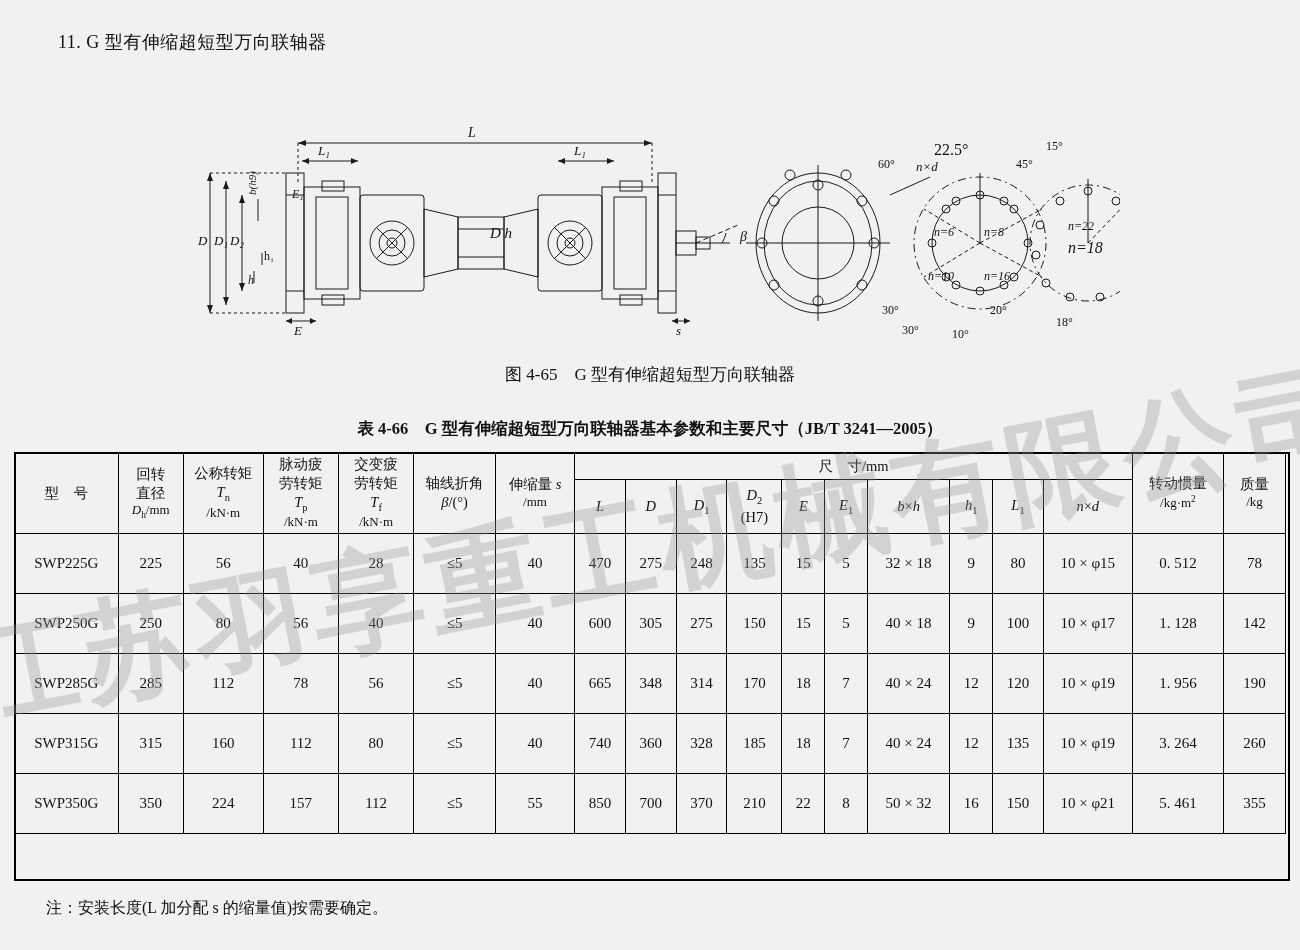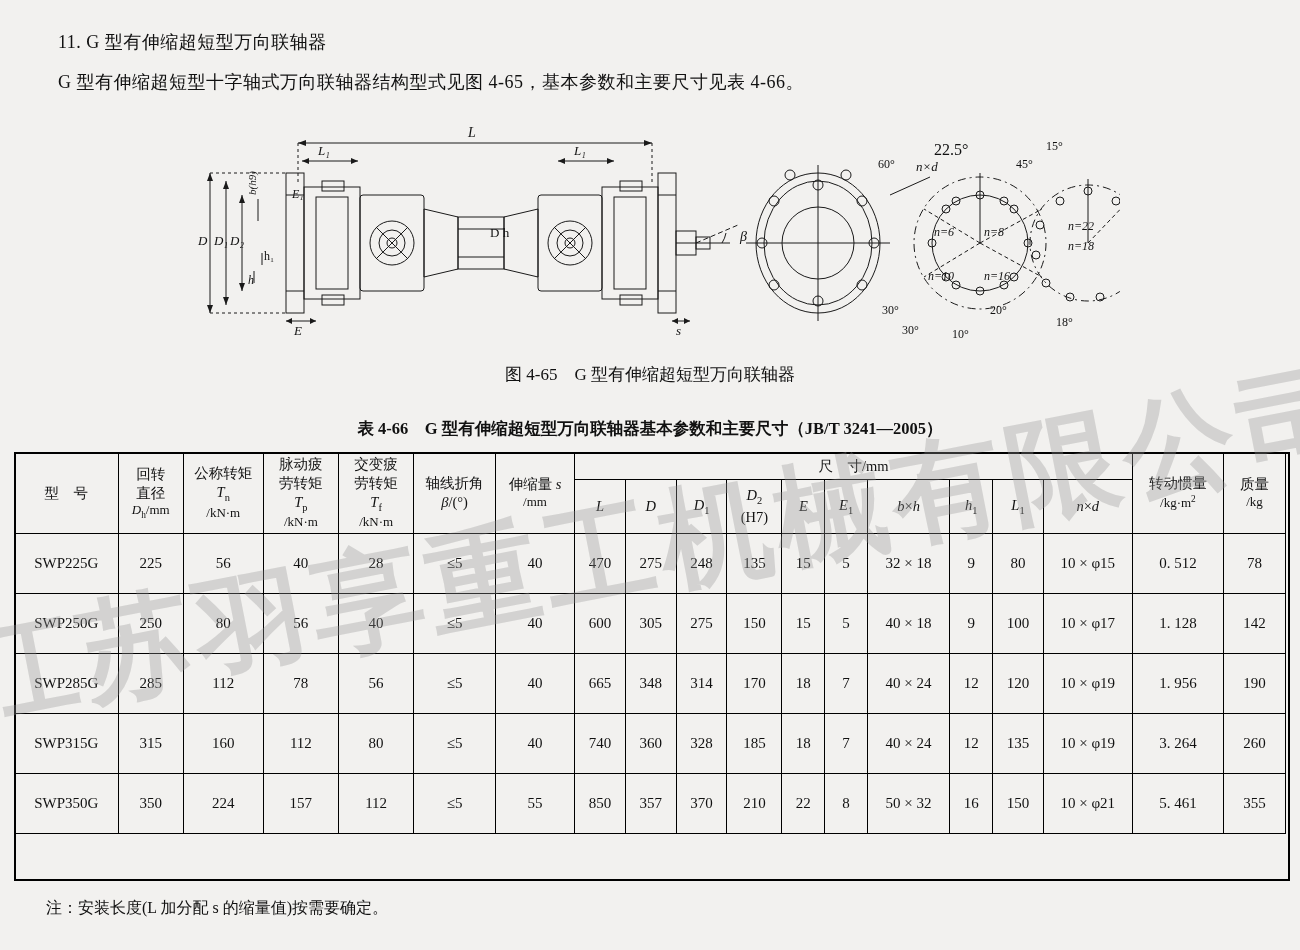--- a/index.html
+++ b/index.html
@@ -123,21 +123,20 @@
     pointer-events: none;
   }
   .first-col { width: 108px; }
 </style>
 </head>
 <body>
 
 <div class="page">
 
   <div class="heading-1">11. G 型有伸缩超短型万向联轴器</div>
-  <div class="heading-2">G 型有伸缩超短型十字轴式万向联轴器结构型式见图 4-65，基本参数和主要尺寸见表 4-66。</div>
 
   <div class="figure">
     <svg width="930" height="230" viewBox="0 0 930 230">
       <g stroke="#1a1a1a" fill="none" stroke-width="1">
 
         <line x1="108" y1="18" x2="462" y2="18"></line>
         <path d="M108 18 l8 -3 v6 z" fill="#1a1a1a" stroke="none"></path>
         <path d="M462 18 l-8 -3 v6 z" fill="#1a1a1a" stroke="none"></path>
         <line x1="108" y1="18" x2="108" y2="60" stroke-dasharray="3 3"></line>
         <line x1="462" y1="18" x2="462" y2="60" stroke-dasharray="3 3"></line>
@@ -283,30 +282,30 @@
     <div style="position:absolute;left:128px;top:18px;font-size:13px;font-style:italic;">L₁</div>
     <div style="position:absolute;left:384px;top:18px;font-size:13px;font-style:italic;">L₁</div>
     <div style="position:absolute;left:8px;top:108px;font-size:13px;font-style:italic;">D</div>
     <div style="position:absolute;left:24px;top:108px;font-size:13px;font-style:italic;">D₁</div>
     <div style="position:absolute;left:40px;top:108px;font-size:13px;font-style:italic;">D₂</div>
     <div style="position:absolute;left:56px;top:70px;font-size:11px;font-style:italic;transform:rotate(-90deg);transform-origin:left top;">b(h9)</div>
     <div style="position:absolute;left:74px;top:124px;font-size:12px;">h₁</div>
     <div style="position:absolute;left:58px;top:148px;font-size:12px;font-style:italic;">h</div>
     <div style="position:absolute;left:102px;top:62px;font-size:12px;font-style:italic;">E₁</div>
     <div style="position:absolute;left:104px;top:198px;font-size:13px;font-style:italic;">E</div>
-    <div style="position:absolute;left:300px;top:100px;font-size:13px;">D h</div>
+    <div style="position:absolute;left:300px;top:100px;font-size:15px;font-style:italic;">D h</div>
     <div style="position:absolute;left:486px;top:198px;font-size:13px;font-style:italic;">s</div>
     <div style="position:absolute;left:550px;top:104px;font-size:14px;font-style:italic;">β</div>
     <div style="position:absolute;left:726px;top:34px;font-size:13px;font-style:italic;">n×d</div>
     <div style="position:absolute;left:744px;top:100px;font-size:12px;font-style:italic;">n=6</div>
     <div style="position:absolute;left:794px;top:100px;font-size:12px;font-style:italic;">n=8</div>
     <div style="position:absolute;left:738px;top:144px;font-size:12px;font-style:italic;font-family:Liberation Serif, serif;">n=10</div>
     <div style="position:absolute;left:794px;top:144px;font-size:12px;font-style:italic;">n=16</div>
     <div style="position:absolute;left:878px;top:94px;font-size:12px;font-style:italic;">n=22</div>
-    <div style="position:absolute;left:878px;top:114px;font-size:12px;font-style:italic;">n=18</div>
+    <div style="position:absolute;left:878px;top:114px;font-size:16px;font-style:italic;">n=18</div>
     <div style="position:absolute;left:688px;top:32px;font-size:12px;">60°</div>
     <div style="position:absolute;left:744px;top:16px;font-size:16px;">22.5°</div>
     <div style="position:absolute;left:826px;top:32px;font-size:12px;">45°</div>
     <div style="position:absolute;left:856px;top:14px;font-size:12px;">15°</div>
     <div style="position:absolute;left:692px;top:178px;font-size:12px;">30°</div>
     <div style="position:absolute;left:712px;top:198px;font-size:12px;">30°</div>
     <div style="position:absolute;left:800px;top:178px;font-size:12px;">20°</div>
     <div style="position:absolute;left:762px;top:202px;font-size:12px;">10°</div>
     <div style="position:absolute;left:866px;top:190px;font-size:12px;">18°</div>
   </div>
@@ -483,21 +482,21 @@
       </tr>
       <tr>
         <td>SWP350G</td>
         <td>350</td>
         <td>224</td>
         <td>157</td>
         <td>112</td>
         <td>≤5</td>
         <td>55</td>
         <td>850</td>
-        <td>357</td>
+        <td>700</td>
         <td>370</td>
         <td>210</td>
         <td>22</td>
         <td>8</td>
         <td>50 × 32</td>
         <td>16</td>
         <td>150</td>
         <td>10 × φ21</td>
         <td>5. 461</td>
         <td>355</td>

